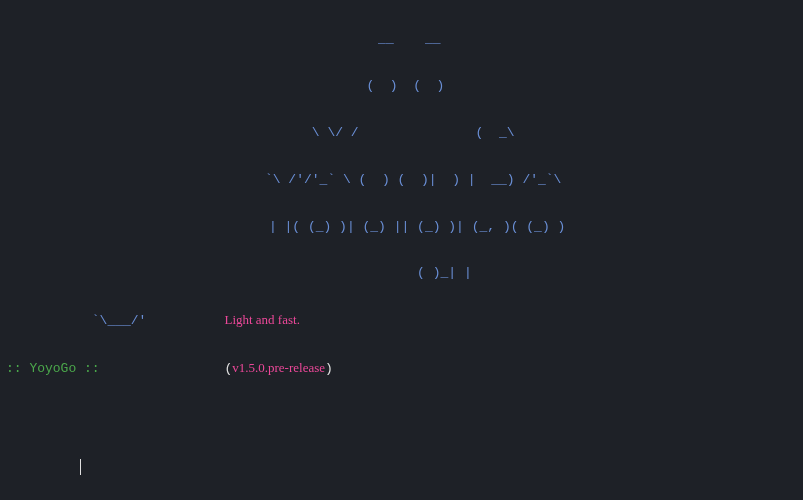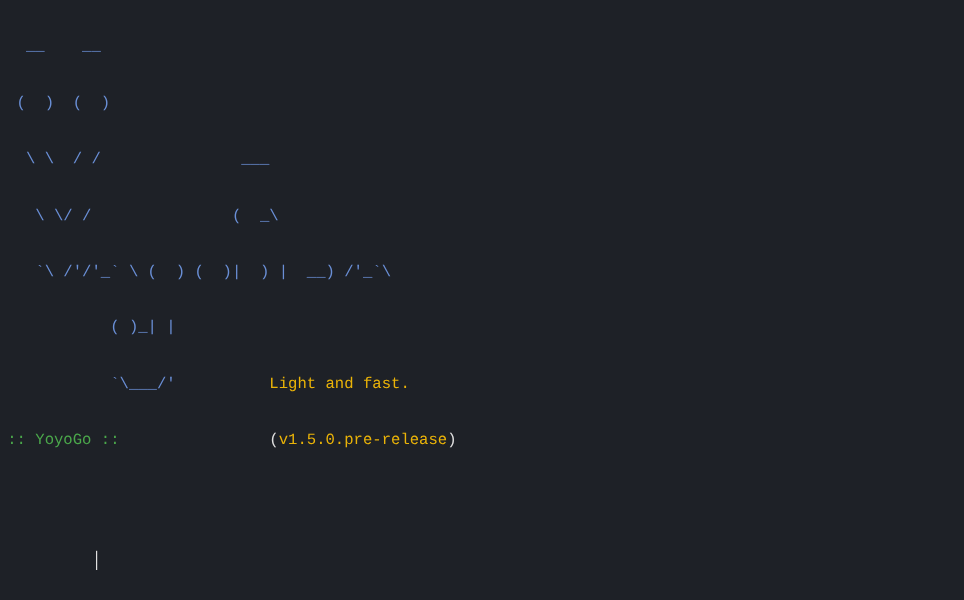--- a/index.html
+++ b/index.html
@@ -11,41 +11,41 @@
     font-size: 13px;
     line-height: 1.8;
     color: #c0c0c0;
     overflow: hidden;
   }
   .terminal {
     padding: 4px 6px;
     white-space: pre;
     position: relative;
   }
-  .ascii { color: #6a8fd6; }
+  .ascii { color: #6a8fd6; text-align: center; }
   .white { color: #e0e0e0; }
   .green { color: #4ba84b; }
-  .blue { color: #eab308; }
+  .blue { color: #ec4899; font-family: Liberation Serif, serif; }
   .line { display: block; }
   .cursor {
     position: absolute;
     width: 1px;
     height: 16px;
     background: #e0e0e0;
   }
 </style>
 </head>
 <body>
 
 <div class="terminal">
 <span class="line ascii">  __    __</span>
 <span class="line ascii"> (  )  (  )</span>
-<span class="line ascii">  \ \  / /               ___</span>
 <span class="line ascii">   \ \/ /               (  _\</span>
 <span class="line ascii">   `\ /'/'_` \ (  ) (  )|  ) |  __) /'_`\</span>
+<span class="line ascii">    | |( (_) )| (_) || (_) )| (_, )( (_) )</span>
 <span class="line ascii">           ( )_| |</span>
 <span class="line"><span class="ascii">           `\___/'          </span><span class="blue">Light and fast.</span></span>
 <span class="line"><span class="green">:: YoyoGo ::</span><span class="white">                (</span><span class="blue">v1.5.0.pre-release</span><span class="white">)</span></span>
 
 
 
 
 
 
 

